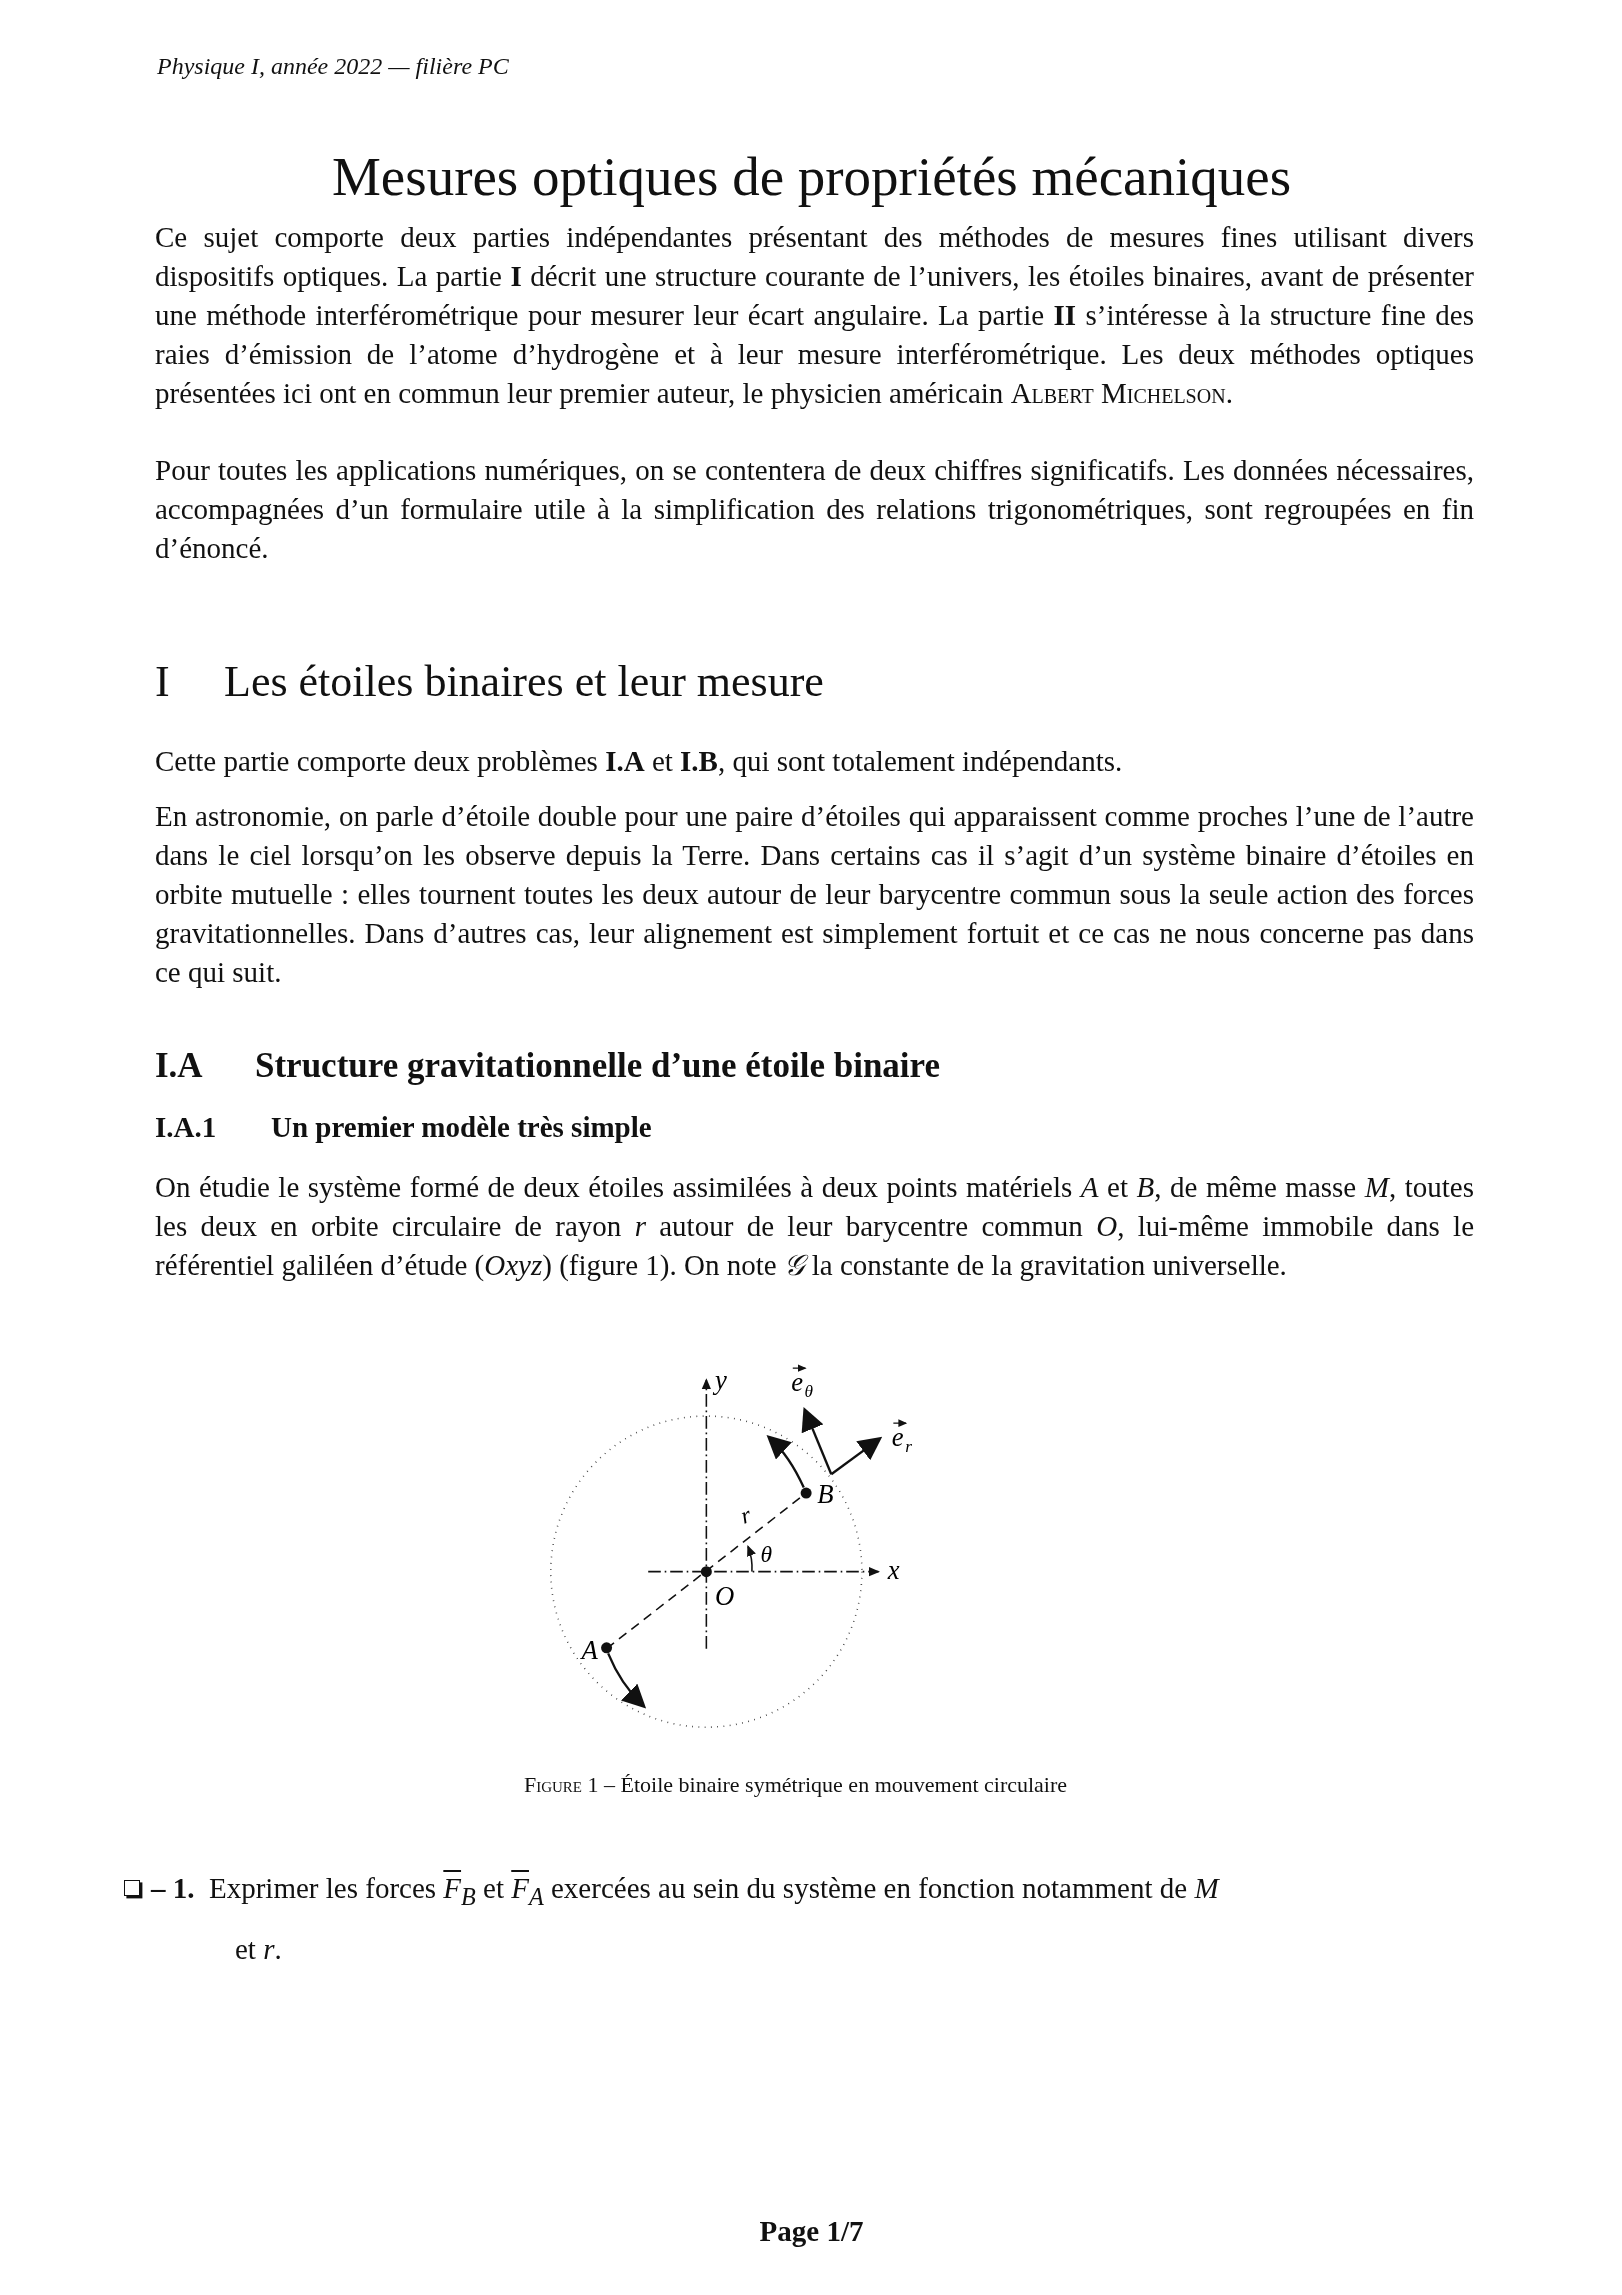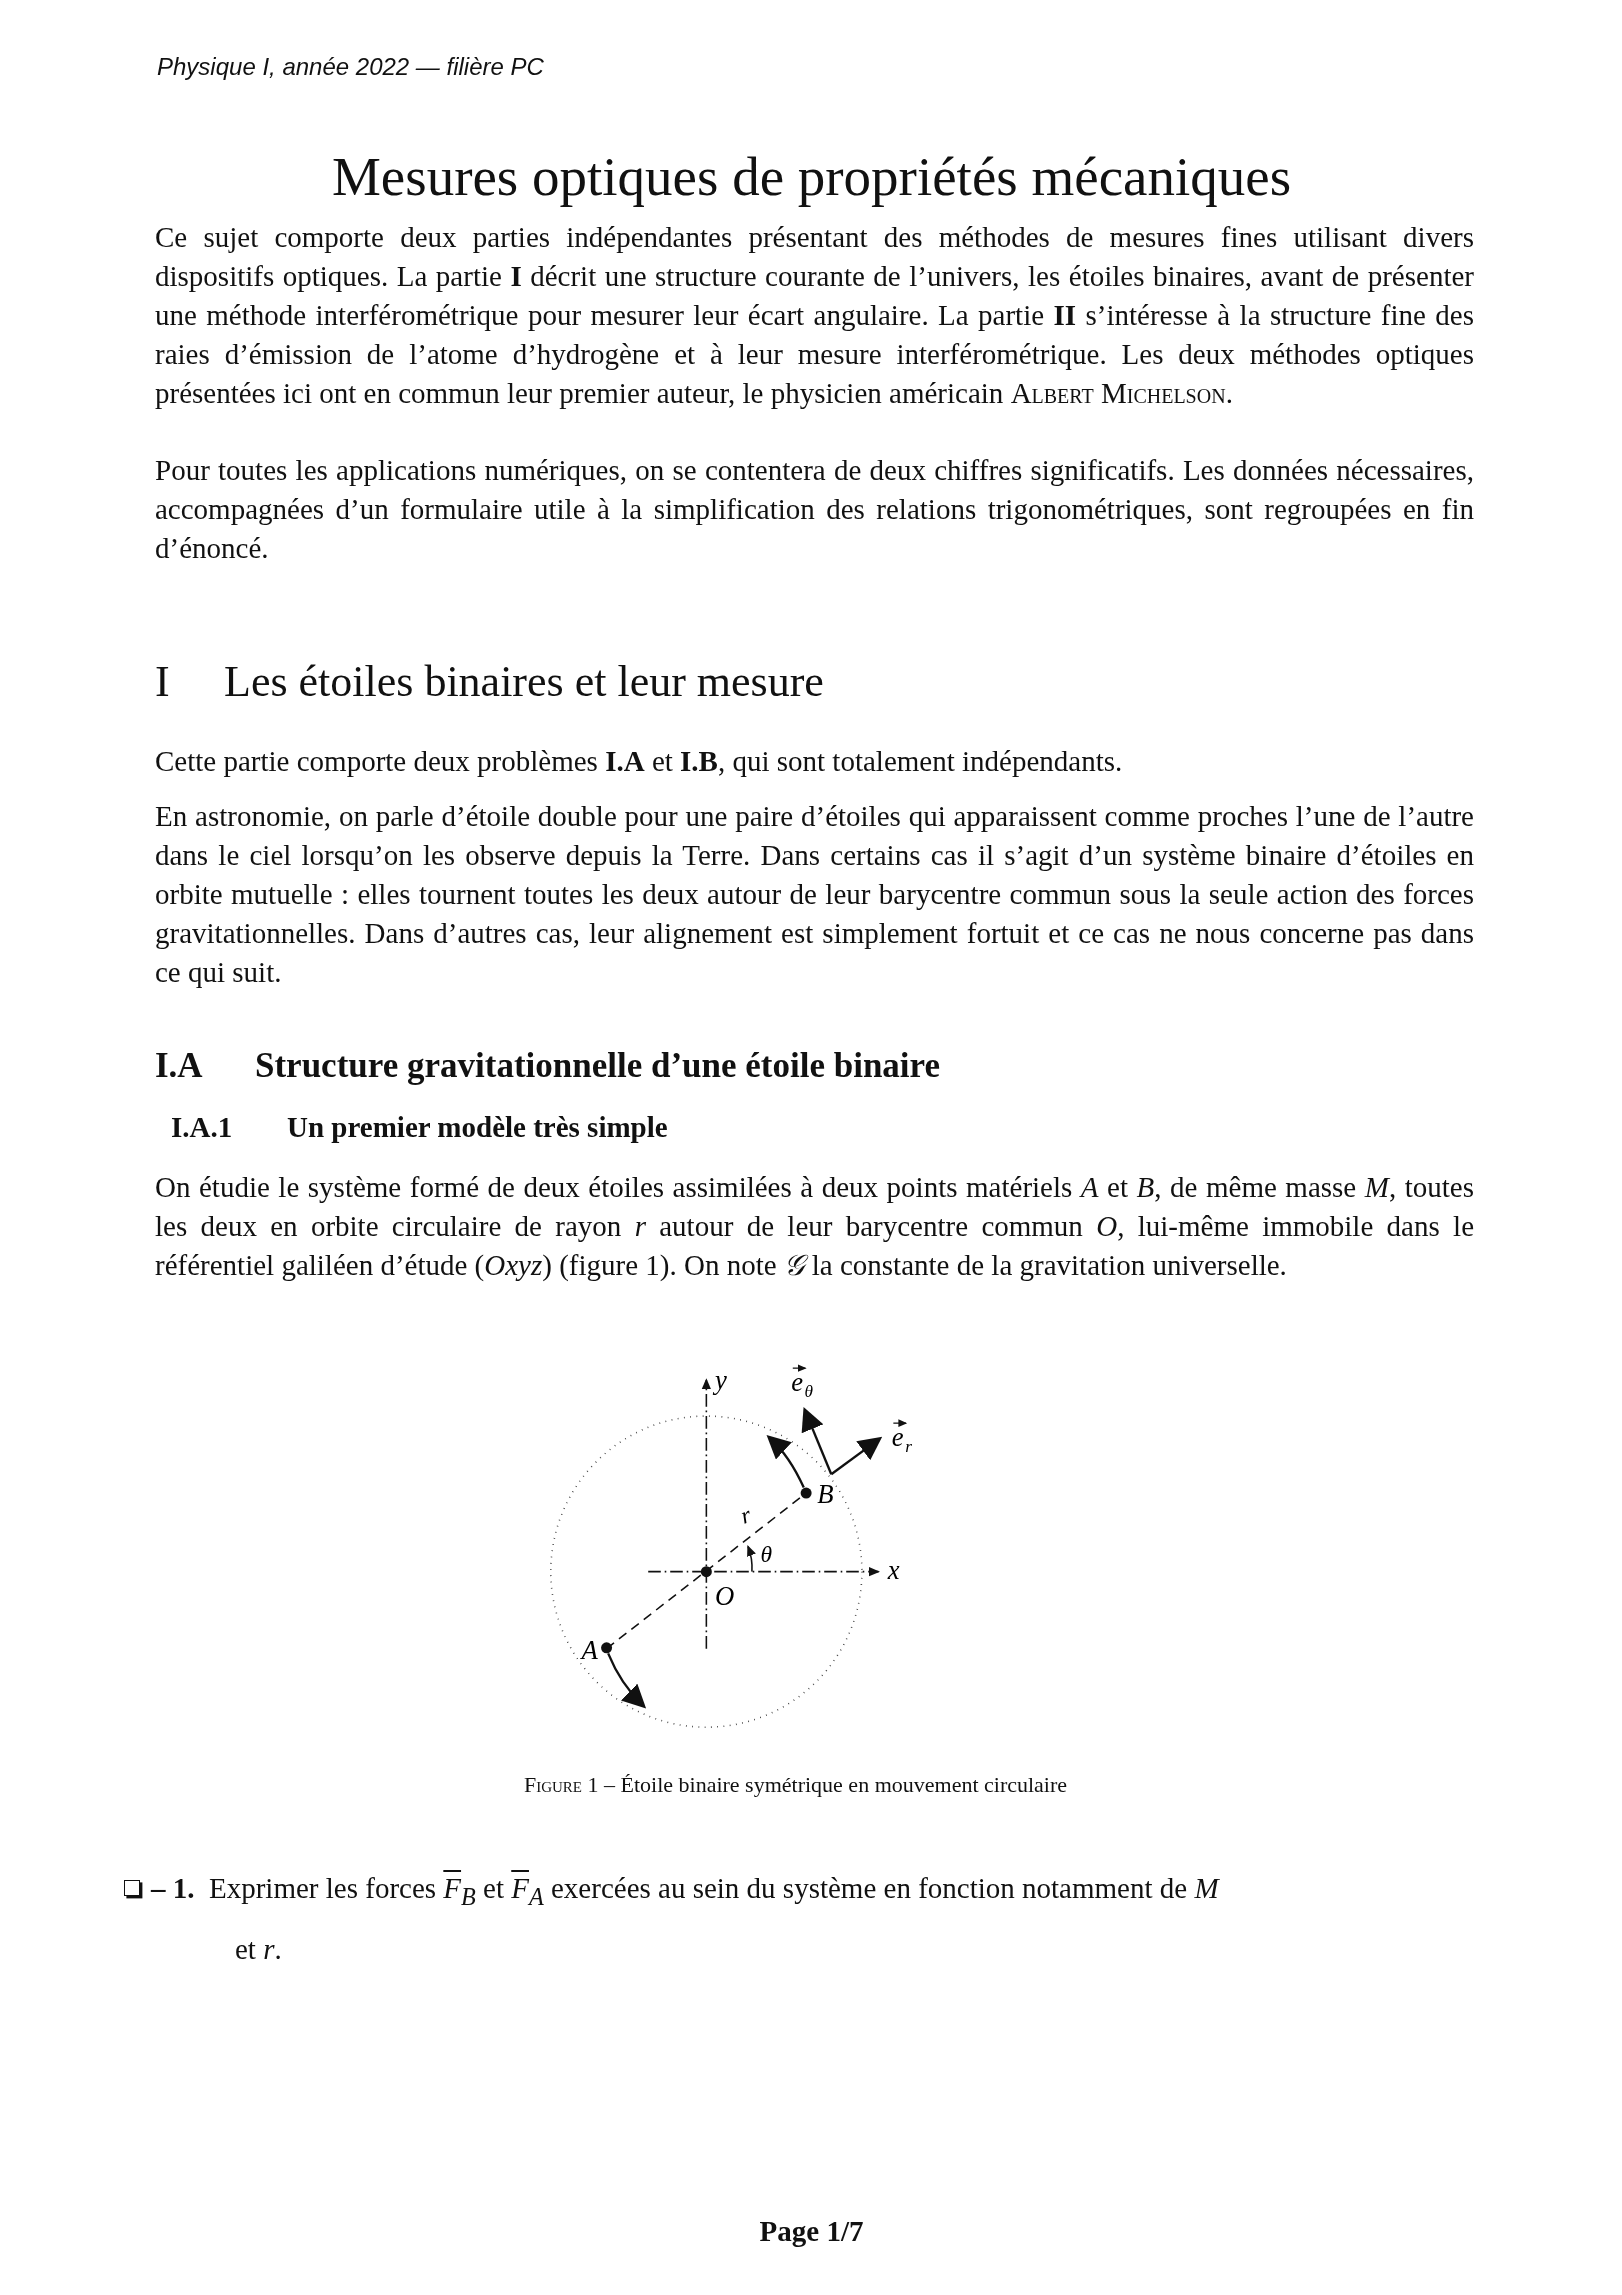--- a/index.html
+++ b/index.html
@@ -1,19 +1,19 @@
 <!DOCTYPE html>
 <html style="font-size:12.6px"><head>
 <meta charset="utf-8">
 <style>
   html, body { margin: 0; padding: 0; background: #ffffff; }
   body { width: 1623px; height: 2295px; position: relative; overflow: hidden;
          font-family: "DejaVu Serif", "Liberation Serif", serif; color: #111; }
   .abs { position: absolute; }
-  .header { left: 157px; top: 53px; font-size: 24px; font-style: italic; font-family: Liberation Sans, sans-serif; }
+  .header { left: 157px; top: 53px; font-size: 24px; font-style: italic; font-family: Liberation Serif, serif; }
   .title { left: 0; width: 1623px; top: 145px; text-align: center; font-size: 55px; font-family: "Liberation Serif", serif; }
   .para { left: 155px; width: 1319px; font-size: 29px; line-height: 39px; text-align: justify; font-family: "Liberation Serif", serif; }
   .sc { font-variant: small-caps; }
   .h1 { left: 155px; font-size: 44px; font-family: "Liberation Serif", serif; }
   .h1 .num { display: inline-block; width: 69px; }
   .h2 { left: 155px; font-size: 35px; font-weight: bold; font-family: "Liberation Serif", serif; }
   .h2 .num { display: inline-block; width: 100px; }
   .h3 { left: 155px; font-size: 29px; font-weight: bold; font-family: "Liberation Serif", serif; }
   .h3 .num { display: inline-block; width: 116px; }
   .caption { left: 0; width: 1591px; top: 1772px; text-align: center; font-size: 22px; font-family: "Liberation Serif", serif; }
@@ -46,21 +46,21 @@
 <div class="abs para" style="top:742px;">
   <span>Cette partie comporte deux problèmes </span><b>I.A</b><span> et </span><b>I.B</b><span>, qui sont totalement indépendants.</span>
 </div>
 
 <div class="abs para" style="top:797px;">En astronomie, on parle d’étoile double pour une paire d’étoiles qui apparaissent comme proches l’une de l’autre dans le ciel lorsqu’on les observe depuis la Terre. Dans certains cas il s’agit d’un système binaire d’étoiles en orbite mutuelle : elles tournent toutes les deux autour de leur barycentre commun sous la seule action des forces gravitationnelles. Dans d’autres cas, leur alignement est simplement fortuit et ce cas ne nous concerne pas dans ce qui suit.</div>
 
 <div class="abs h2" style="top:1046px;">
   <span class="num">I.A</span><span>Structure gravitationnelle d’une étoile binaire</span>
 </div>
 
-<div class="abs h3" style="top:1111px;margin-left:16px;">
+<div class="abs h3" style="top:1111px;">
   <span class="num">I.A.1</span><span>Un premier modèle très simple</span>
 </div>
 
 <div class="abs para" style="top:1168px;">
   <span>On étudie le système formé de deux étoiles assimilées à deux points matériels </span><i>A</i><span> et </span><i>B</i><span>, de même masse </span><i>M</i><span>, toutes les deux en orbite circulaire de rayon </span><i>r</i><span> autour de leur barycentre commun </span><i>O</i><span>, lui-même immobile dans le référentiel galiléen d’étude (</span><i>Oxyz</i><span>) (figure 1). On note </span><i>𝒢</i><span> la constante de la gravitation universelle.</span>
 </div>
 
 <svg class="abs" style="left:550px; top:1350px;" width="550" height="393" viewBox="0 0 700 500">
   <defs>
     <marker id="arrSmall" markerWidth="8" markerHeight="8" refX="6" refY="4" orient="auto">

